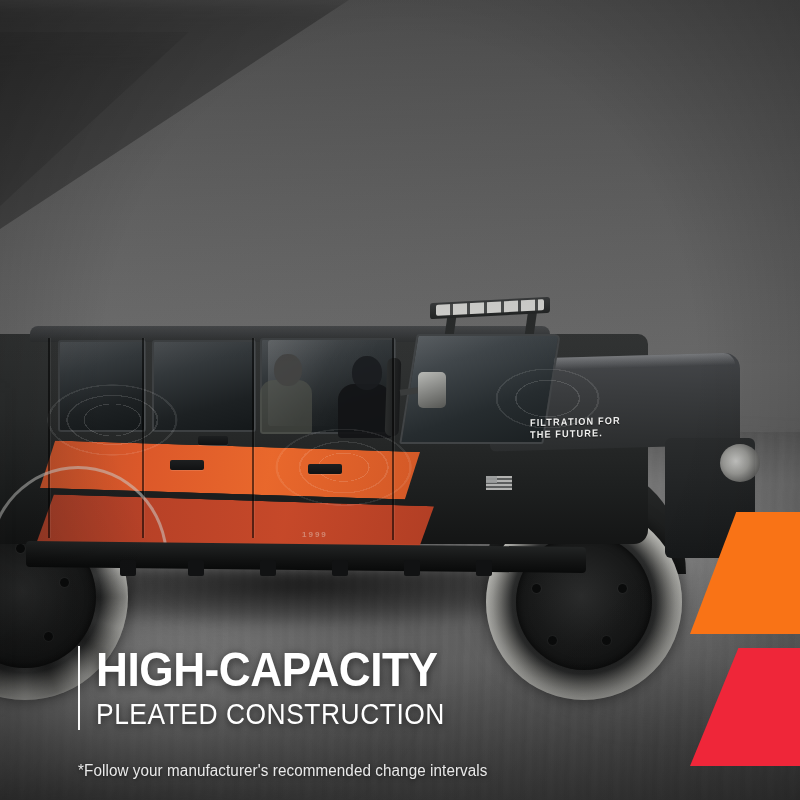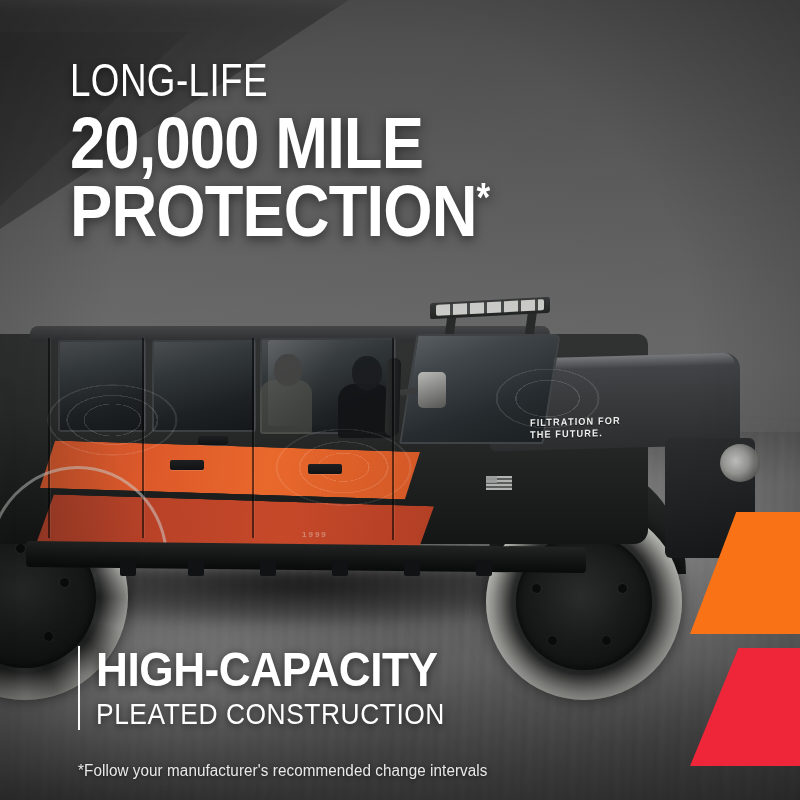--- a/index.html
+++ b/index.html
@@ -608,27 +608,20 @@
     <div class="v-part rocker-tooth rt5"></div>
     <div class="v-part rocker-tooth rt6"></div>
 
     <div class="v-part motion-blur-left"></div>
   </div>
 
   <div class="vignette-top"></div>
   <div class="vignette-bottom"></div>
   <div class="vignette-edges"></div>
 
-  <div class="headline-block">
-    <div class="eyebrow">LONG-LIFE</div>
-    <div class="headline-1">20,000 MILE</div>
-    <div class="headline-2">
-      <span>PROTECTION</span><span class="asterisk-mark">*</span>
-    </div>
-  </div>
 
   <div class="lower-block">
     <div class="lower-rule"></div>
     <div class="lower-text">
       <div class="subhead-1">HIGH-CAPACITY</div>
       <div class="subhead-2">PLEATED CONSTRUCTION</div>
     </div>
   </div>
 
   <div class="footnote">*Follow your manufacturer's recommended change intervals</div>

